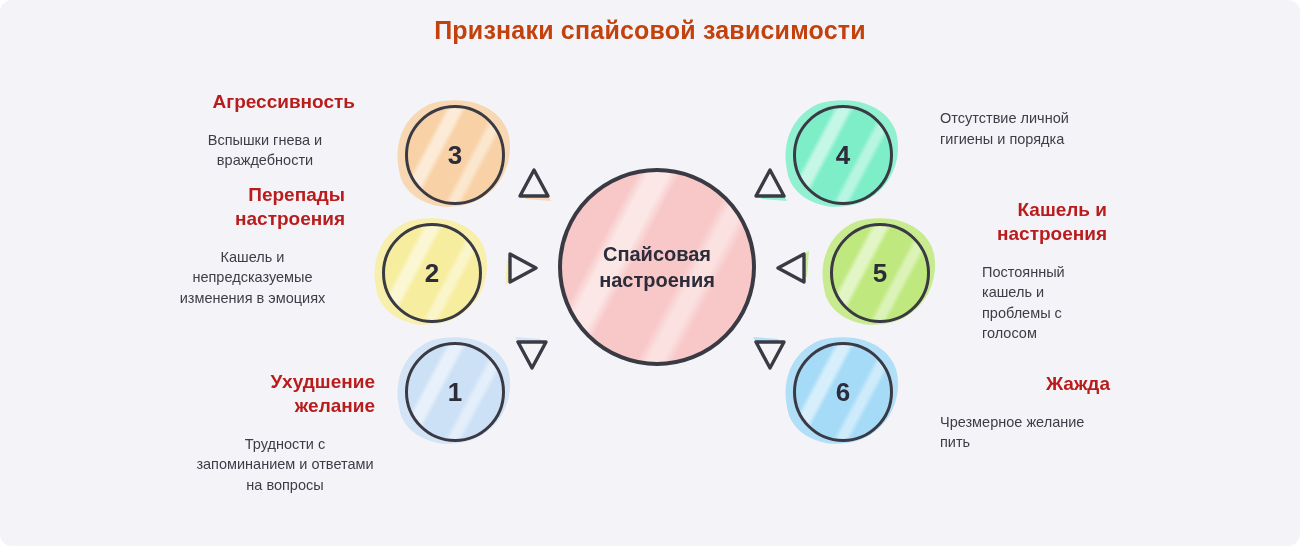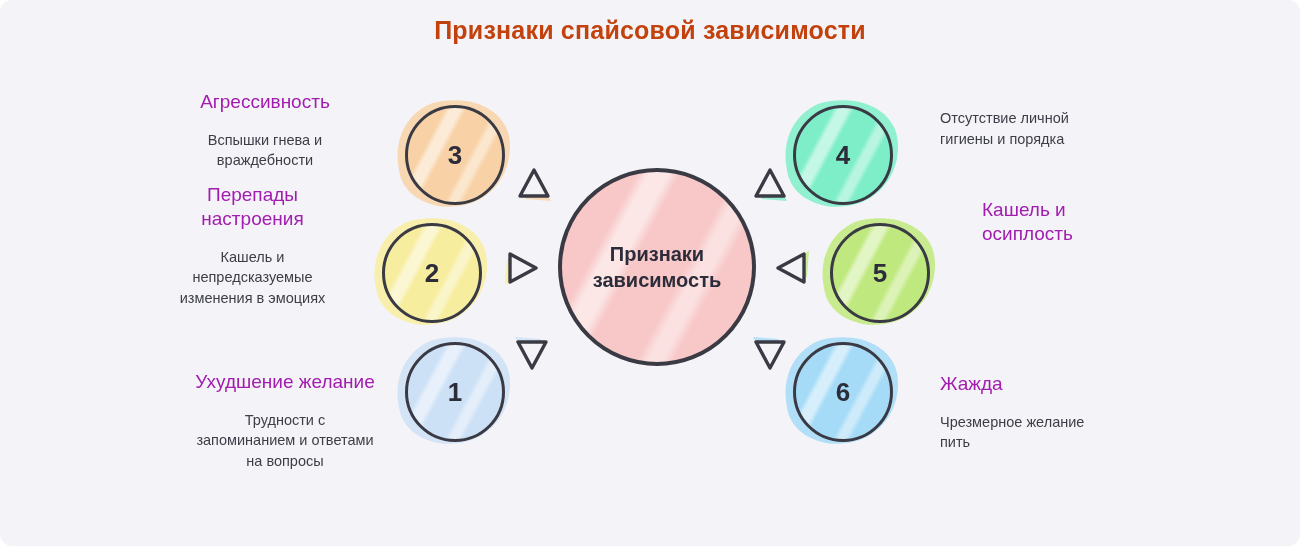--- a/index.html
+++ b/index.html
@@ -33,21 +33,21 @@
 
   .arrow { position:absolute; width:40px; height:40px; }
   .arrow svg { display:block; width:40px; height:40px; overflow:visible; }
   .arrow-shadow { fill:var(--c); opacity:.8; }
   .arrow-main { fill:#f4f4f8; stroke:#3a3a44; stroke-width:3.4; stroke-linejoin:round; }
   .rot-right { transform:rotate(90deg); }
   .rot-down  { transform:rotate(180deg); }
   .rot-left  { transform:rotate(-90deg); }
 
   .label { position:absolute; }
-  .label .heading { font-size:19px; font-weight:normal; color:#a21caf; line-height:1.25; margin-bottom:10px; }
+  .label .heading { font-size:19px; font-weight:bold; color:#b91c1c; line-height:1.25; margin-bottom:10px;text-align:right; }
   .label .desc { font-size:14.5px; color:#3d3d47; line-height:1.42;margin-top:16px; }
   .label.l-center { text-align:center; }
   .label.l-left { text-align:left; }
 
   .lbl-3 { left:175px; top:90px;  width:180px; }
   .lbl-2 { left:160px; top:183px; width:185px; }
   .lbl-1 { left:195px; top:370px; width:180px; }
   .lbl-4 { left:940px; top:92px;  width:170px; }
   .lbl-5 { left:982px; top:198px; width:125px; }
   .lbl-6 { left:940px; top:372px; width:170px; }
@@ -67,21 +67,21 @@
   .a6 { left:750px; top:334px; }
 </style>
 </head>
 <body>
 
 <div class="stage">
 
   <div class="title">Признаки спайсовой зависимости</div>
 
   <div class="center-circle sketch" style="--c: #f8c8c8;">
-    <span>Признаки зависимость</span>
+    <span>Спайсовая настроения</span>
   </div>
 
   <div class="node n3" style="--c: #f8d2a6;">
     <div class="blob"></div>
     <div class="circle sketch">3</div>
   </div>
   <div class="node n2" style="--c: #f7ed9e;">
     <div class="blob"></div>
     <div class="circle sketch">2</div>
   </div>
@@ -148,20 +148,21 @@
     <div class="desc">Кашель и непредсказуемые изменения в эмоциях</div>
   </div>
   <div class="label l-center lbl-1">
     <div class="heading">Ухудшение желание</div>
     <div class="desc">Трудности с запоминанием и ответами на вопросы</div>
   </div>
   <div class="label l-left lbl-4">
     <div class="desc">Отсутствие личной гигиены и порядка</div>
   </div>
   <div class="label l-left lbl-5">
-    <div class="heading">Кашель и осиплость</div>
+    <div class="heading">Кашель и настроения</div>
+    <div class="desc">Постоянный кашель и проблемы с голосом</div>
   </div>
   <div class="label l-left lbl-6">
     <div class="heading">Жажда</div>
     <div class="desc">Чрезмерное желание пить</div>
   </div>
 
 </div>
 
 </body></html>

